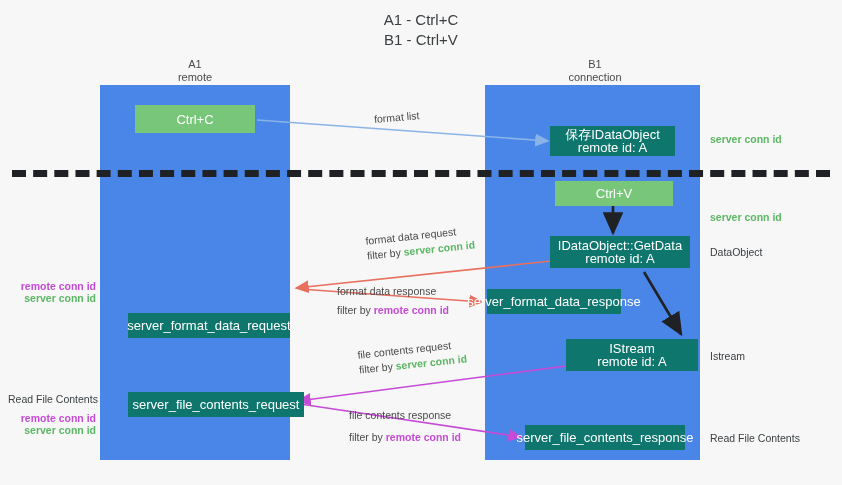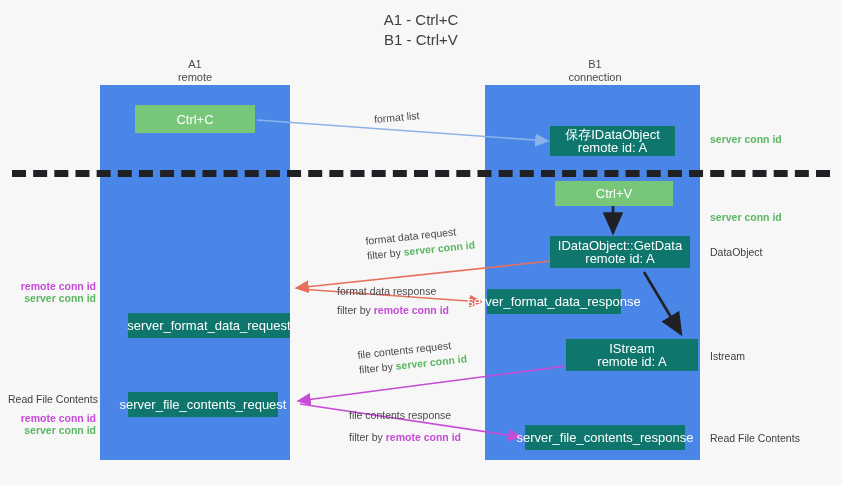--- a/index.html
+++ b/index.html
@@ -138,21 +138,21 @@
   <div class="abs node orange" style="left:550px;top:236px;width:140px;height:32px;">IDataObject::GetData
 remote id: A</div>
 
   <div class="abs node orange" style="left:566px;top:339px;width:132px;height:32px;">IStream
 remote id: A</div>
 
   <div class="abs node orange" style="left:128px;top:276px;width:162px;height:25px;margin-top:37px;">server_format_data_request</div>
 
   <div class="abs node orange" style="left:487px;top:289px;width:134px;height:25px;">server_format_data_response</div>
 
-  <div class="abs node orange" style="left:128px;top:392px;width:150px;height:25px;">server_file_contents_request</div>
+  <div class="abs node orange" style="left:128px;top:392px;width:176px;height:25px;">server_file_contents_request</div>
 
   <div class="abs node orange" style="left:525px;top:425px;width:160px;height:25px;">server_file_contents_response</div>
 
   <div class="abs edge-lbl" style="left:374px;top:110px;transform:rotate(-5deg);">format list</div>
 
   <div class="abs" style="left:366px;top:228px;transform:rotate(-6deg);">
     <div class="edge-lbl">format data request</div>
     <div class="edge-lbl"><span>filter by </span><span class="g">server conn id</span></div>
   </div>
 

